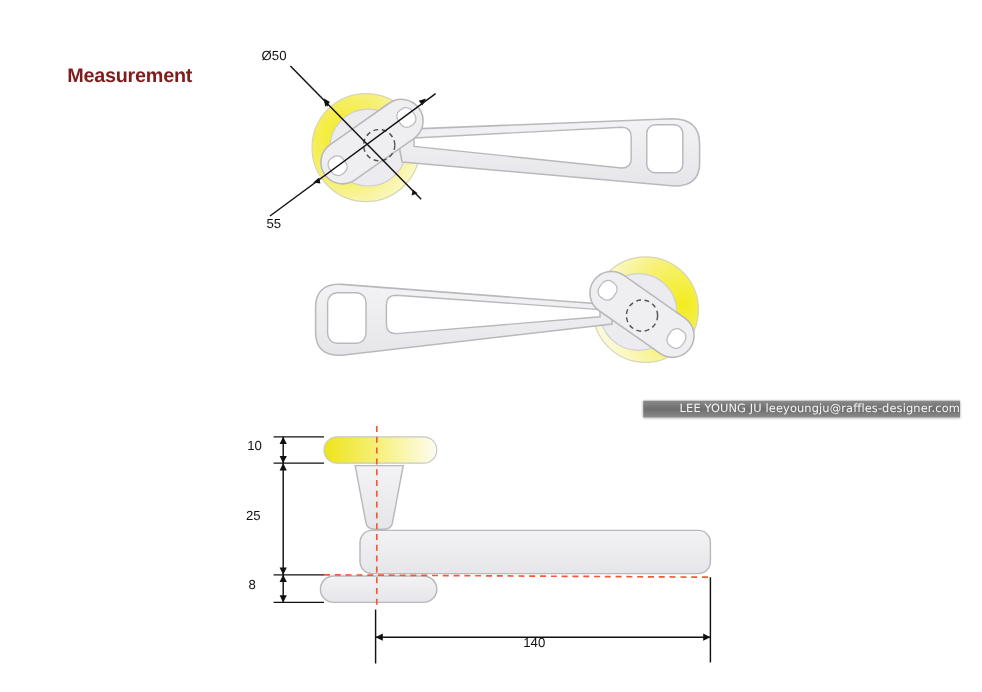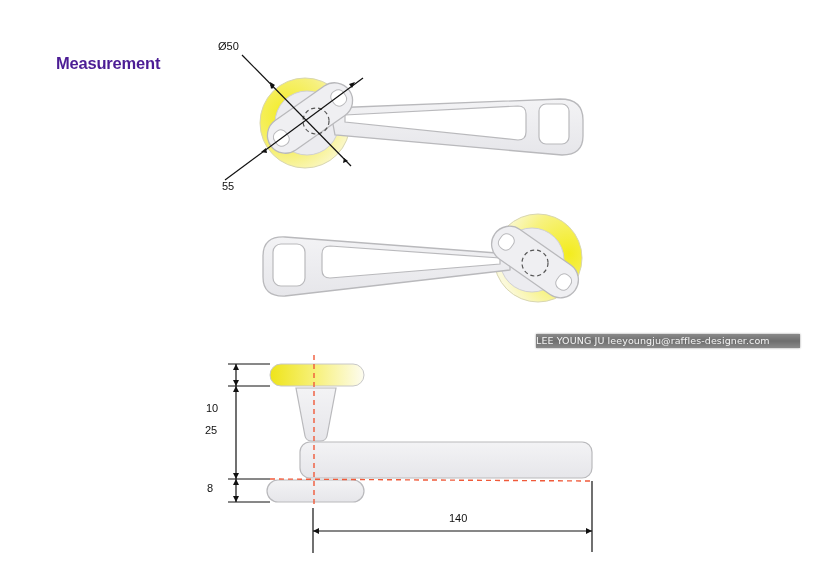--- a/index.html
+++ b/index.html
@@ -1,19 +1,19 @@
 <!DOCTYPE html>
 <html><head>
   <meta charset="utf-8">
   <style>
     html, body { margin: 0; padding: 0; background: #ffffff; }
     body { width: 818px; height: 577px; position: relative; overflow: hidden; font-family: "Liberation Sans", sans-serif; }
-    .title { position: absolute; left: 56px; top: 54px; font-size: 16.5px; font-weight: bold; color: #4c1d95; letter-spacing: -0.2px; }
+    .title { position: absolute; left: 56px; top: 54px; font-size: 16.5px; font-weight: bold; color: #7f1d1d; letter-spacing: -0.2px; }
     .dim { position: absolute; font-size: 11px; color: #111; font-family: "Liberation Sans", sans-serif; }
-    .credit { position: absolute; left: 536px; top: 334px; width: 264px; height: 14px; background: linear-gradient(#8a8a8a, #6e6e6e 50%, #8a8a8a); color: #f4f4f4; font-family: "DejaVu Sans", sans-serif; font-size: 9.5px; line-height: 14px; text-align: left; letter-spacing: 0.1px; box-shadow: 0 0 2px #999; white-space: nowrap; overflow: hidden; }
+    .credit { position: absolute; left: 536px; top: 334px; width: 264px; height: 14px; background: linear-gradient(#8a8a8a, #6e6e6e 50%, #8a8a8a); color: #f4f4f4; font-family: "DejaVu Sans", sans-serif; font-size: 9.5px; line-height: 14px; text-align: right; letter-spacing: 0.1px; box-shadow: 0 0 2px #999; white-space: nowrap; overflow: hidden; }
     svg.canvas { position: absolute; left: 0; top: 0; }
   </style>
 </head>
 <body>
 
 <div class="title">Measurement</div>
 
 <svg class="canvas" width="818" height="577" viewBox="0 0 818 577" xmlns="http://www.w3.org/2000/svg">
   <defs>
     <radialGradient id="yel1" cx="0.3" cy="0.4" r="0.75">
@@ -107,18 +107,18 @@
     <path d="M233,496 L236,502 L239,496 Z" fill="#111"></path>
 
     <line x1="313" y1="508" x2="313" y2="553" stroke="#111" stroke-width="1.2"></line>
     <line x1="592" y1="481" x2="592" y2="552" stroke="#111" stroke-width="1.2"></line>
     <line x1="313" y1="531" x2="592" y2="531" stroke="#111" stroke-width="1.2"></line>
     <path d="M319,528 L313,531 L319,534 Z" fill="#111"></path>
     <path d="M586,528 L592,531 L586,534 Z" fill="#111"></path>
   </g>
 </svg>
 
-<div class="dim" style="left:206px; top:366px;margin-top:36px;">10</div>
+<div class="dim" style="left:206px; top:366px;">10</div>
 <div class="dim" style="left:205px; top:424px;">25</div>
 <div class="dim" style="left:207px; top:482px;">8</div>
-<div class="dim" style="left:436px; top:512px;margin-left:13px;">140</div>
+<div class="dim" style="left:436px; top:530px;">140</div>
 
 <div class="credit">LEE YOUNG JU leeyoungju@raffles-designer.com</div>
 
 </body></html>

